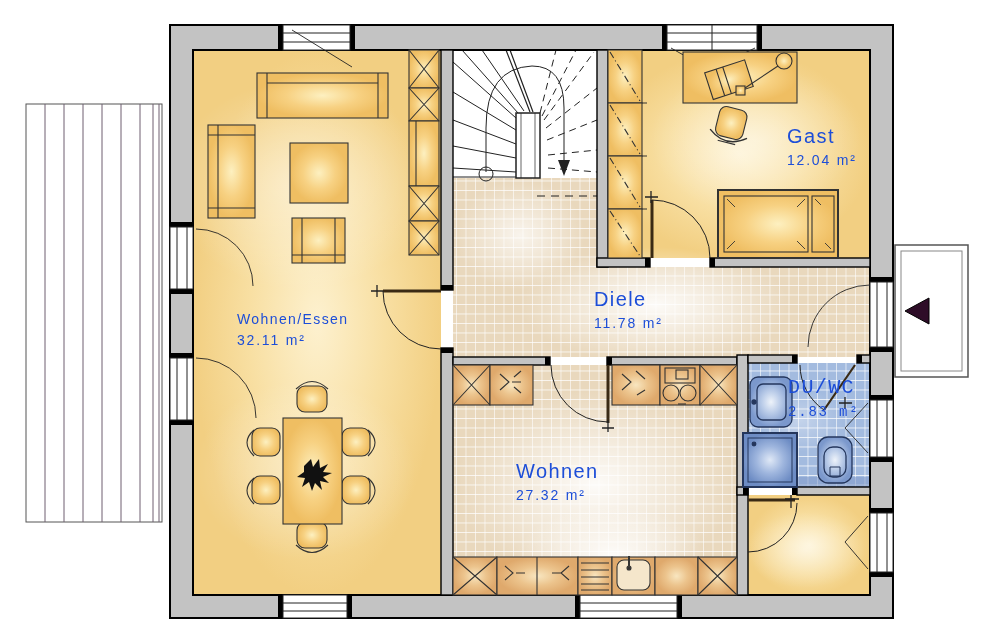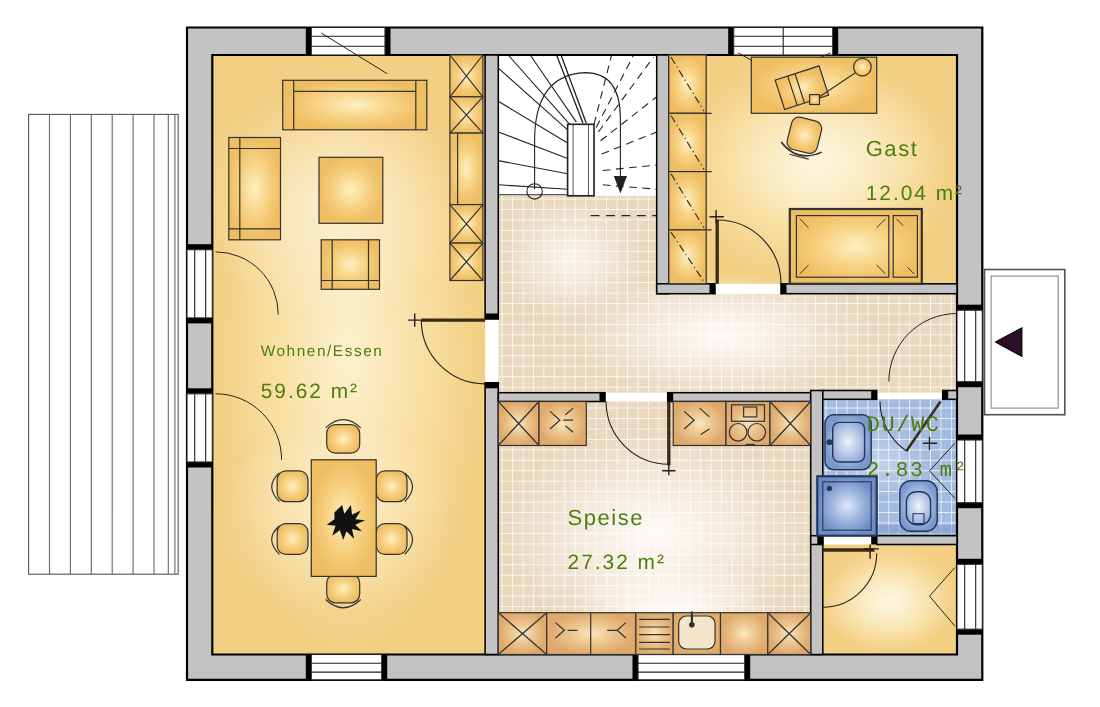--- a/index.html
+++ b/index.html
@@ -1,22 +1,22 @@
 <!DOCTYPE html>
 <html><head>
 <meta charset="utf-8">
 <style>
   html,body{margin:0;padding:0;background:#fff;}
   .plan-canvas{position:relative;width:1000px;height:643px;background:#ffffff;
     font-family:"Liberation Sans",sans-serif;overflow:hidden;}
   .plan-canvas svg{position:absolute;left:0;top:0;}
-  .room-label{position:absolute;color:#4d7c0f;line-height:1;}
+  .room-label{position:absolute;color:#1d4ed8;line-height:1;}
   .room-name{font-size:20px;letter-spacing:1.4px;white-space:nowrap;}
   .room-name.lg{font-size:14px;}
-  .room-area{font-size:19px;letter-spacing:1.8px;white-space:nowrap;margin-top:21px;}
+  .room-area{font-size:14px;letter-spacing:1.8px;white-space:nowrap;margin-top:7px;}
 </style>
 </head>
 <body>
 
 <div class="plan-canvas">
 <svg width="1000" height="643" viewBox="0 0 1000 643">
   <defs>
     <radialGradient id="gFloor">
           <stop offset="0" stop-color="#fdf1cf"></stop>
           <stop offset=".55" stop-color="#f8dfa2"></stop>
@@ -390,27 +390,31 @@
     <g>
           <rect x="818" y="437" width="34" height="46" rx="10" fill="url(#gBlue)"></rect>
           <rect x="824" y="447" width="22" height="30" rx="9" fill="none"></rect>
           <path d="M830,467h10v9h-10z" fill="none" stroke-width="1"></path>
         </g>
   </g>
 </svg>
 
 <div class="room-label" style="left:237px;top:312px;">
   <div class="room-name lg">Wohnen/Essen</div>
-  <div class="room-area">59.62 m²</div>
+  <div class="room-area">32.11 m²</div>
+</div>
+<div class="room-label" style="left:594px;top:289px;">
+  <div class="room-name">Diele</div>
+  <div class="room-area">11.78 m²</div>
 </div>
 <div class="room-label" style="left:787px;top:126px;">
   <div class="room-name">Gast</div>
   <div class="room-area">12.04 m²</div>
 </div>
 <div class="room-label" style="left:516px;top:461px;">
-  <div class="room-name">Speise</div>
+  <div class="room-name">Wohnen</div>
   <div class="room-area">27.32 m²</div>
 </div>
 <div class="room-label" style="left:788px;top:378px;font-family:Liberation Mono, monospace;">
   <div class="room-name">DU/WC</div>
   <div class="room-area">2.83 m²</div>
 </div>
 </div>
 
 </body></html>

